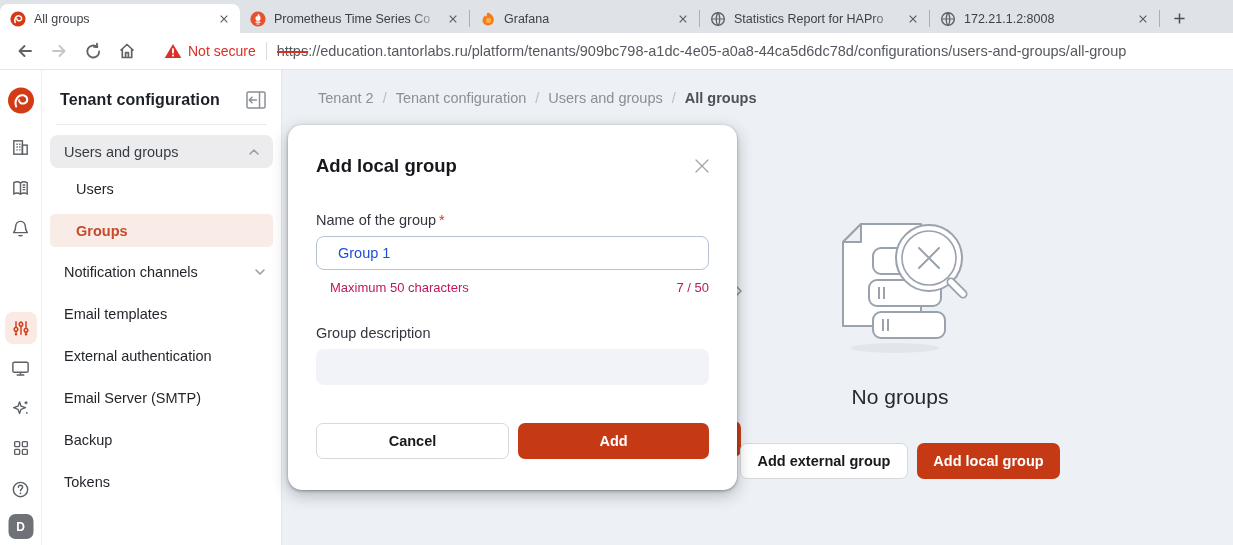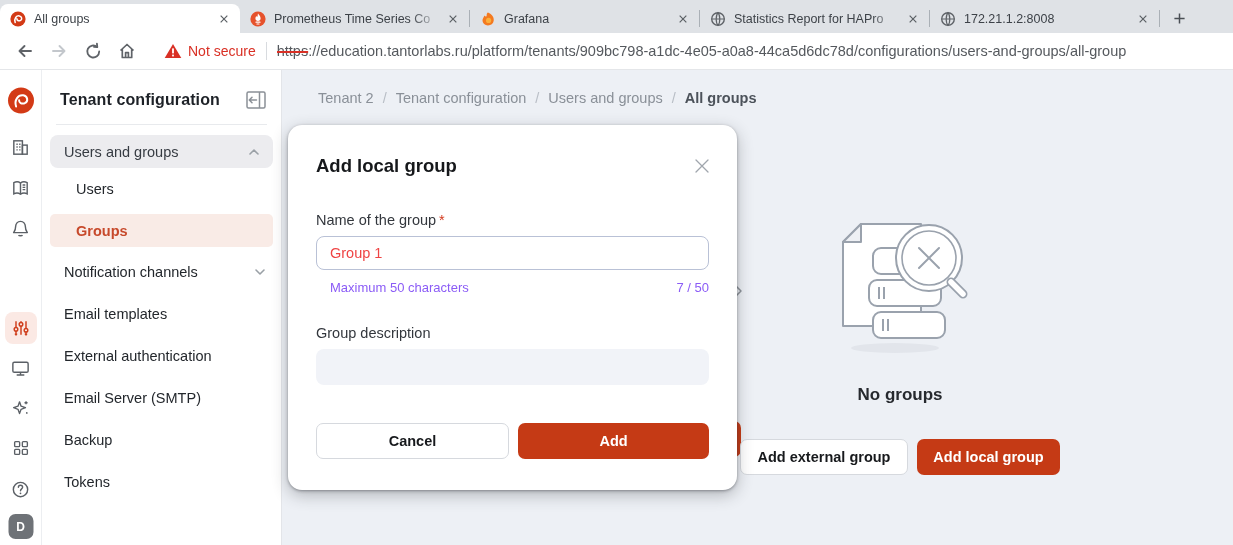--- a/index.html
+++ b/index.html
@@ -65,21 +65,21 @@
   .chev { width:14px; height:14px; color:#9aa0a6; flex:0 0 14px; }
 
   .content { position:absolute; left:282px; top:0; width:951px; height:475px; background:#edf0f5; }
   .breadcrumb { position:absolute; left:36px; top:20px; font-size:14.5px; color:#8a9098;
     display:flex; gap:9px; align-items:center; }
   .breadcrumb .bc-sep { color:#b9bec6; }
   .breadcrumb .bc-last { color:#4c525a; font-weight:bold; }
 
   
   .empty-wrap { position:absolute; left:458px; top:140px; width:320px; text-align:center; z-index:1; }
-  .empty-title { margin-top:30px; font-size:17px; font-weight:bold; color:#26292e; }
+  .empty-title { margin-top:30px; font-size:21px; font-weight:normal; color:#26292e; }
   .empty-btns { margin-top:34px; display:flex; gap:9px; }
   .btn { height:36px; border-radius:7px; font-size:14.5px; font-weight:bold;
     display:flex; align-items:center; justify-content:center; border:none; }
   .btn-white { background:#ffffff; border:1px solid #d6d9de; color:#17191c; }
   .btn-red { background:#c53a15; color:#ffffff; }
   .w-ext { width:168px; } .w-loc { width:143px; }
   .hidden-sliver { position:absolute; left:422px; top:351px; width:37px; height:36px;
     background:#c53a15; border-radius:7px; z-index:0; }
   .hidden-chev { position:absolute; left:448px; top:213px; width:16px; height:16px;
     color:#8d939a; z-index:0; }
@@ -87,25 +87,25 @@
   
   .modal { position:absolute; left:6px; top:55px; width:449px; height:365px; background:#ffffff;
     border-radius:14px; z-index:10;
     box-shadow:0 1px 3px rgba(40,44,50,.42), 0 5px 16px rgba(40,44,50,.30); }
   .m-title { position:absolute; left:28px; top:30px; font-size:18.5px; font-weight:bold; color:#16181b; }
   .m-close { position:absolute; right:26px; top:32px; width:18px; height:18px; color:#a0a6ad;
     display:flex; }
   .m-label { position:absolute; left:28px; font-size:14.5px; color:#33373d; }
   .m-star { color:#d3381c; margin-left:3px; }
   .m-input { position:absolute; left:28px; width:393px; height:34px; border:1px solid #b9c1d6;
-    border-radius:8px; padding:0 13px; font-size:14.5px; color:#ef4444; background:#fff;
+    border-radius:8px; padding:0 21px; font-size:14.5px; color:#1d4ed8; background:#fff;
     font-family:"Liberation Sans", sans-serif; outline:none; }
   .m-input-filled { border:none; background:#f1f3f8; height:36px; }
   .m-hintrow { position:absolute; left:42px; right:28px; top:155px; display:flex;
-    justify-content:space-between; font-size:13px; color:#8b5cf6; }
+    justify-content:space-between; font-size:13px; color:#be185d; }
   .m-btns { position:absolute; left:28px; top:298px; width:393px; display:flex; gap:9px; }
   .m-btns .btn { flex:1; }
 
   svg { display:block; }
 </style>
 </head>
 <body>
 
 <div class="tabbar">
 

